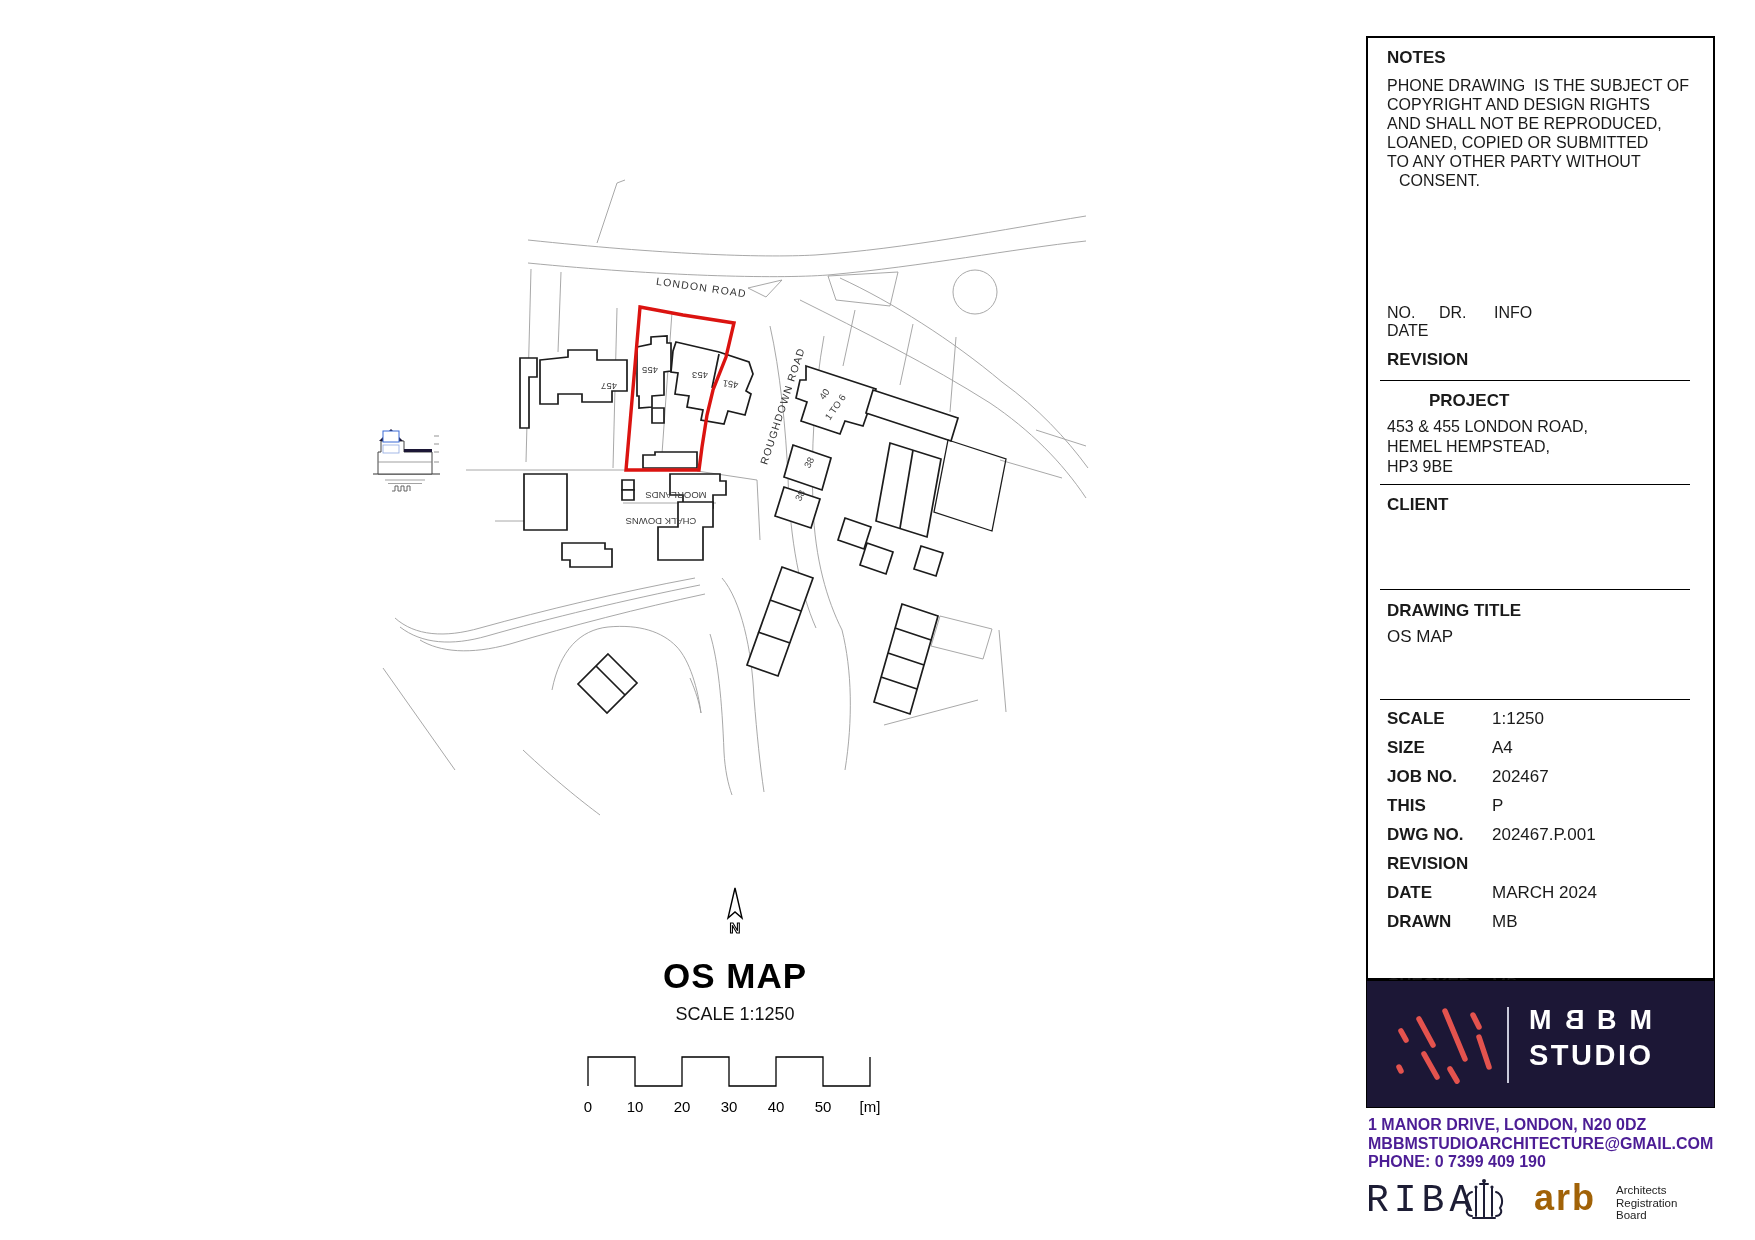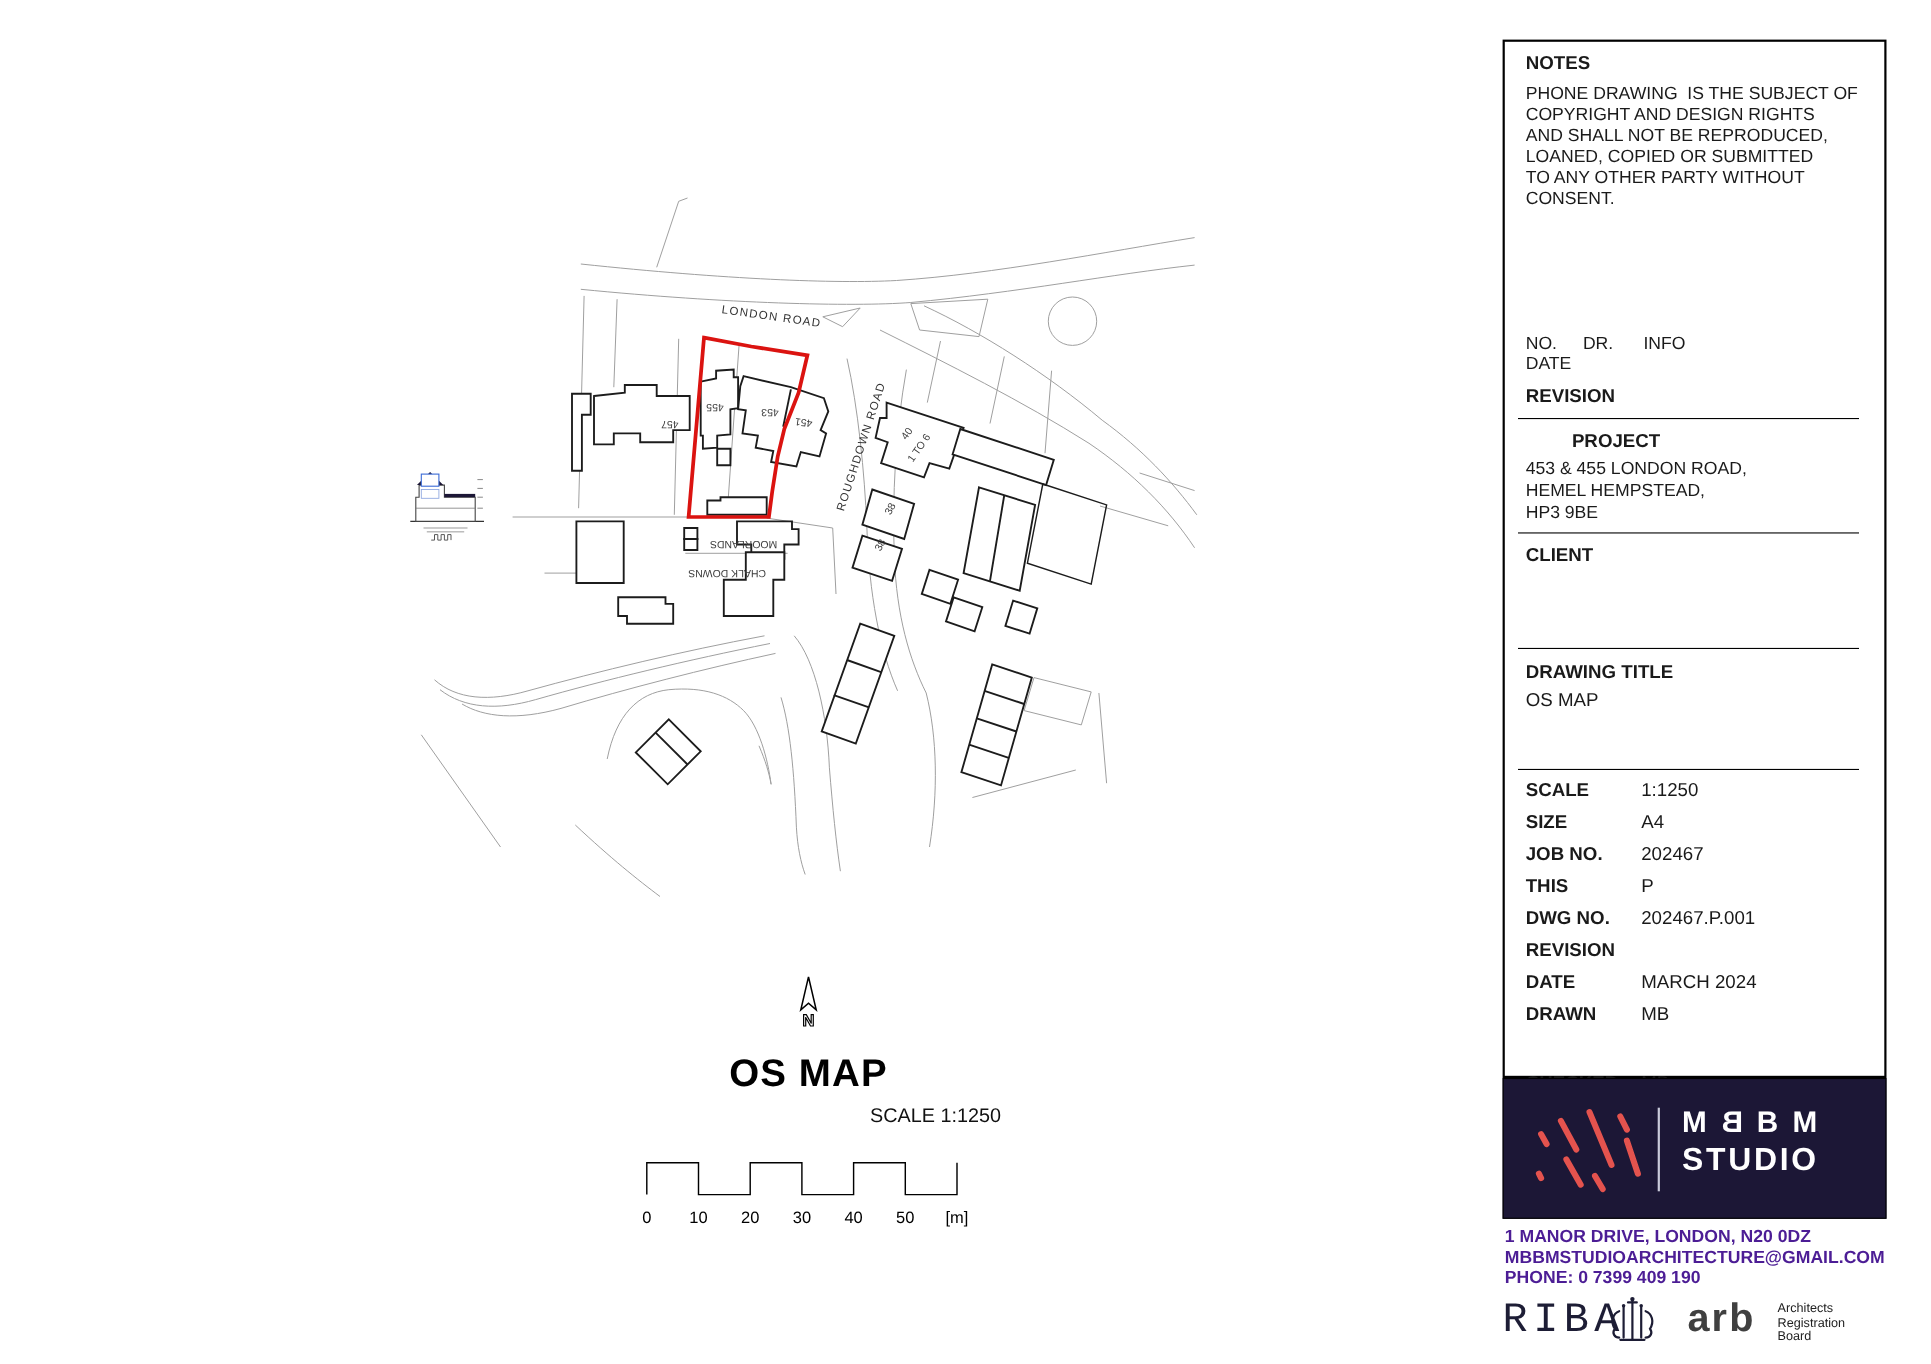--- a/index.html
+++ b/index.html
@@ -3,21 +3,21 @@
 <meta charset="utf-8">
 <style>
   html,body{margin:0;padding:0;background:#fff;}
   #sheet{position:relative;width:1755px;height:1240px;background:#fff;overflow:hidden;
          font-family:"Liberation Sans",sans-serif;color:#1a1a1a;}
   .abs{position:absolute;}
   svg text{font-family:"Liberation Sans",sans-serif;}
 
   
   .map-title{left:560px;top:956px;width:350px;text-align:center;font-size:35px;font-weight:bold;letter-spacing:1px;color:#000;}
-  .map-scale-caption{left:560px;top:1004px;width:350px;text-align:right;font-size:18px;color:#111;}
+  .map-scale-caption{left:560px;top:1004px;width:350px;text-align:center;font-size:18px;color:#111;}
 
   
   .panel{left:1366px;top:36px;width:349px;height:944px;border:2px solid #000;background:#fff;box-sizing:border-box;}
   .panel .h{position:absolute;left:19px;font-weight:bold;font-size:17px;}
   .panel .t{position:absolute;left:19px;font-size:16px;}
   .pre{white-space:pre;}
   .sep{position:absolute;left:12px;width:310px;height:0;border-top:1.4px solid #000;}
   .notes-line{line-height:19.2px;}
   .proj-line{line-height:20px;font-size:17px;}
   .meta-row{position:absolute;left:19px;width:310px;font-size:17px;}
@@ -30,21 +30,21 @@
   .brand{position:absolute;left:162px;top:26px;color:#fff;}
   .brand .row1{font-size:27px;font-weight:bold;line-height:27px;letter-spacing:0;}
   .brand .row1 span{display:inline-block;margin-right:13px;}
   .brand .row1 span:last-child{margin-right:0;}
   .brand .row1 .flip{transform:scaleX(-1);}
   .brand .row2{font-size:29px;font-weight:bold;letter-spacing:2.5px;margin-top:7px;line-height:29px;}
 
   
   .address{left:1368px;top:1116px;width:360px;font-size:16px;font-weight:bold;line-height:18.5px;color:#4c1d95;}
   .riba{left:1366px;top:1182px;font-family:Liberation Mono, monospace;font-size:38px;letter-spacing:5px;color:#1d1d35;line-height:38px;}
-  .arb{left:1534px;top:1180px;font-size:36px;font-weight:900;letter-spacing:2px;color:#404040;line-height:36px;}
+  .arb{left:1534px;top:1180px;font-size:36px;font-weight:900;letter-spacing:2px;color:#a16207;line-height:36px;}
   .arb-caption{left:1616px;top:1184px;font-size:11.5px;line-height:12.5px;color:#222;}
 </style>
 </head>
 <body>
 
 <div id="sheet">
 
   <svg class="abs" style="left:0;top:0;" width="1755" height="1240" viewBox="0 0 1755 1240">
 
     <g stroke="#9e9e9e" fill="none" stroke-width="0.9">
@@ -176,21 +176,21 @@
   <div class="abs map-title">OS MAP</div>
   <div class="abs map-scale-caption">SCALE 1:1250</div>
 
   <div class="abs panel">
     <div class="h" style="top:10px;">NOTES</div>
     <div class="t notes-line pre" style="top:38px;">PHONE DRAWING  IS THE SUBJECT OF</div>
     <div class="t notes-line" style="top:57px;">COPYRIGHT AND DESIGN RIGHTS</div>
     <div class="t notes-line" style="top:76px;">AND SHALL NOT BE REPRODUCED,</div>
     <div class="t notes-line" style="top:95px;">LOANED, COPIED OR SUBMITTED</div>
     <div class="t notes-line" style="top:114px;">TO ANY OTHER PARTY WITHOUT</div>
-    <div class="t notes-line" style="top:133px;">CONSENT.</div>
+    <div class="t notes-line" style="top:133px;margin-left:12px;">CONSENT.</div>
 
     <div class="t" style="top:266px;left:19px;">NO.</div>
     <div class="t" style="top:266px;left:71px;">DR.</div>
     <div class="t" style="top:266px;left:126px;">INFO</div>
     <div class="t" style="top:284px;">DATE</div>
     <div class="h" style="top:312px;">REVISION</div>
 
     <div class="sep" style="top:342px;"></div>
 
     <div class="h" style="top:353px;margin-left:42px;">PROJECT</div>

